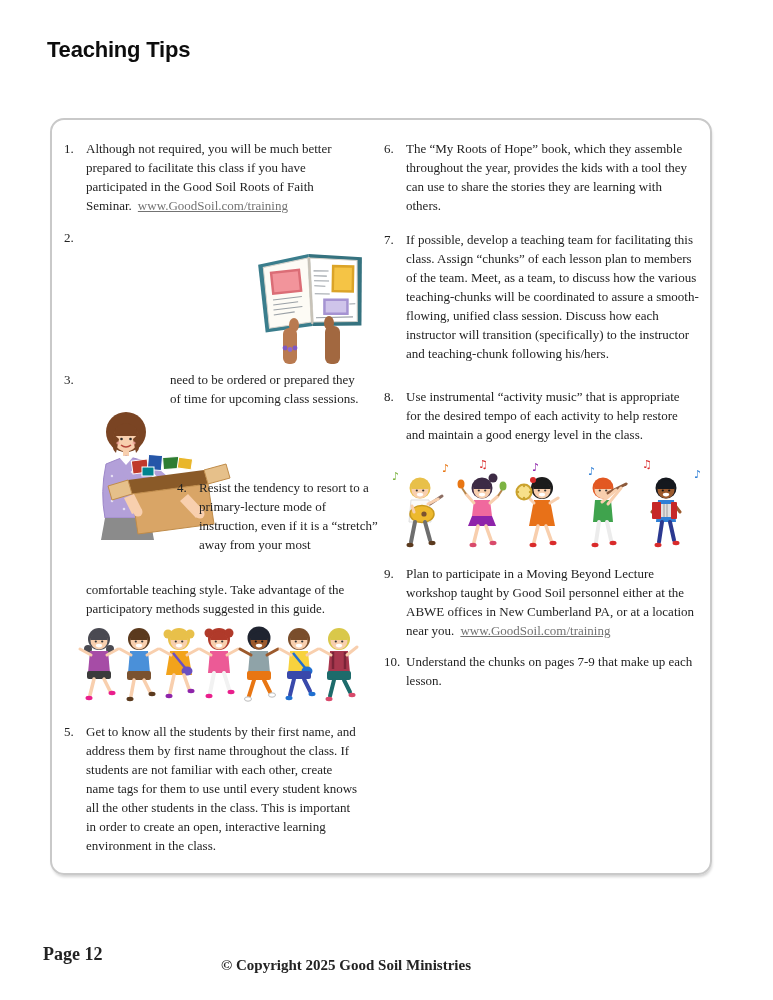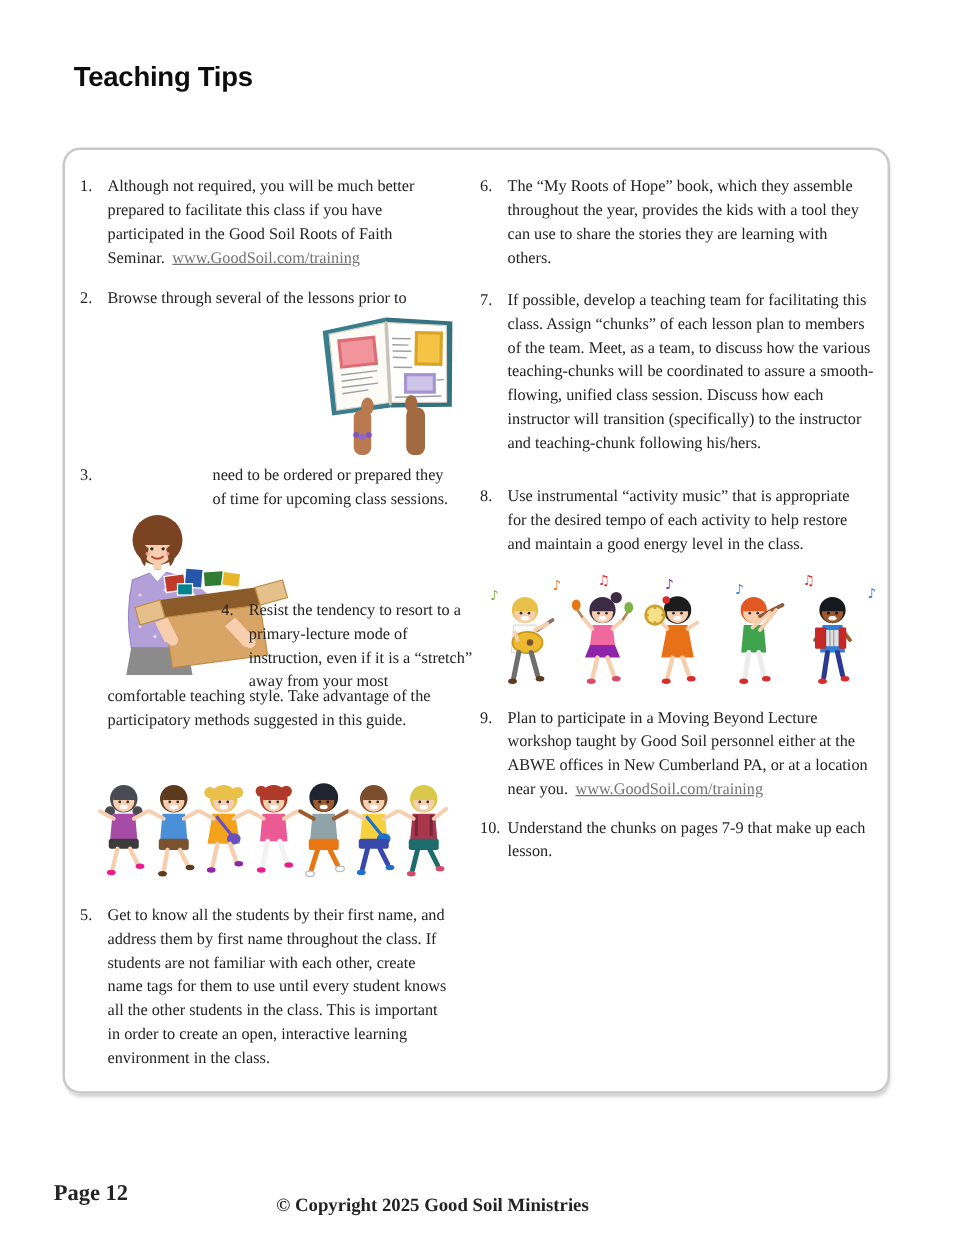--- a/index.html
+++ b/index.html
@@ -1,18 +1,18 @@
 <!DOCTYPE html>
 <html><head>
 <meta charset="utf-8">
 <style>
   html,body{margin:0;padding:0;background:#ffffff;}
   body{width:773px;height:1000px;position:relative;overflow:hidden;
        font-family:"Liberation Serif", serif;color:#232323;}
-  .title{position:absolute;left:43px;top:33px;margin:16px;
+  .title{position:absolute;left:43px;top:33px;margin:4px;
          font-family:"Liberation Sans", sans-serif;font-size:22px;font-weight:700;
          color:#0d0d0d;letter-spacing:-0.2px;}
   .tips-box{position:absolute;left:50px;top:118px;width:658px;height:753px;
             border:2px solid #c9c9c9;border-radius:14px;
             box-shadow:1px 3px 3px -1px rgba(0,0,0,0.18);}
   .tip,.tip-cont{position:absolute;font-size:13px;line-height:19px;}
   .tip{display:flex;}
   .tip .num{flex:0 0 22px;}
   .tip .txt{flex:1;}
   .tip .txt div{margin:0;}
@@ -30,21 +30,20 @@
 <div class="tips-box">
 
   <div class="tip" style="left:12px;top:19px;width:292px">
     <span class="num">1.</span>
     <div class="txt"><span>Although not required, you will be much better prepared to facilitate this class if you have participated in the Good Soil Roots of Faith Seminar.</span><a class="link">www.GoodSoil.com/training</a></div>
   </div>
 
   <div class="tip" style="left:12px;top:108px;width:292px">
     <span class="num">2.</span>
     <div class="txt">
-      <div>Browse through several of the lessons prior to</div>
     </div>
   </div>
 
   <svg class="illus" style="left:200px;top:124px" width="118" height="122" viewBox="0 0 118 122">
     <g transform="rotate(-3 59 55)">
       <polygon points="59,10 8,18 12,86 59,82" fill="#3a7d8c"></polygon>
       <polygon points="59,10 112,16 108,84 59,82" fill="#35727f"></polygon>
       <polygon points="58,14 13,21 16,82 58,78" fill="#fdfbf5" stroke="#d8d4cc" stroke-width="1"></polygon>
       <polygon points="60,14 107,19 104,80 60,78" fill="#ffffff" stroke="#d8d4cc" stroke-width="1"></polygon>
       <line x1="59" y1="13" x2="59" y2="80" stroke="#c9c3b8" stroke-width="2"></line>
@@ -122,21 +121,21 @@
     <polygon points="50,92 60,88 68,104 58,108" fill="#f8cfae"></polygon>
     <polygon points="106,95 114,88 130,105 122,112" fill="#f8cfae"></polygon>
     <circle cx="64" cy="106" r="4.5" fill="#f8cfae"></circle>
     <circle cx="126" cy="108" r="4.5" fill="#f8cfae"></circle>
   </svg>
 
   <div class="tip" style="left:125px;top:358px;width:205px">
     <span class="num">4.</span>
     <div class="txt" style="max-width:180px">Resist the tendency to resort to a primary-lecture mode of instruction, even if it is a “stretch” away from your most</div>
   </div>
-  <div class="tip-cont" style="left:34px;top:427px;width:288px">comfortable teaching style. Take advantage of the participatory methods suggested in this guide.</div>
+  <div class="tip-cont" style="left:34px;top:460px;width:288px">comfortable teaching style. Take advantage of the participatory methods suggested in this guide.</div>
 
   <svg class="illus" style="left:25px;top:487px" width="302" height="108" viewBox="0 0 302 108">
 
     <g>
       <circle cx="22" cy="32" r="11" fill="#4a4a52"></circle>
         <circle cx="11" cy="42" r="4" fill="#4a4a52"></circle>
         <circle cx="33" cy="42" r="4" fill="#4a4a52"></circle>
       <circle cx="22" cy="34" r="8.5" fill="#f8cfae"></circle>
       <path d="M13.5 33 A8.5 8.5 0 0 1 30.5 33 Z" fill="#4a4a52"></path>
       <circle cx="18.8" cy="34.5" r="1.1" fill="#333"></circle>

